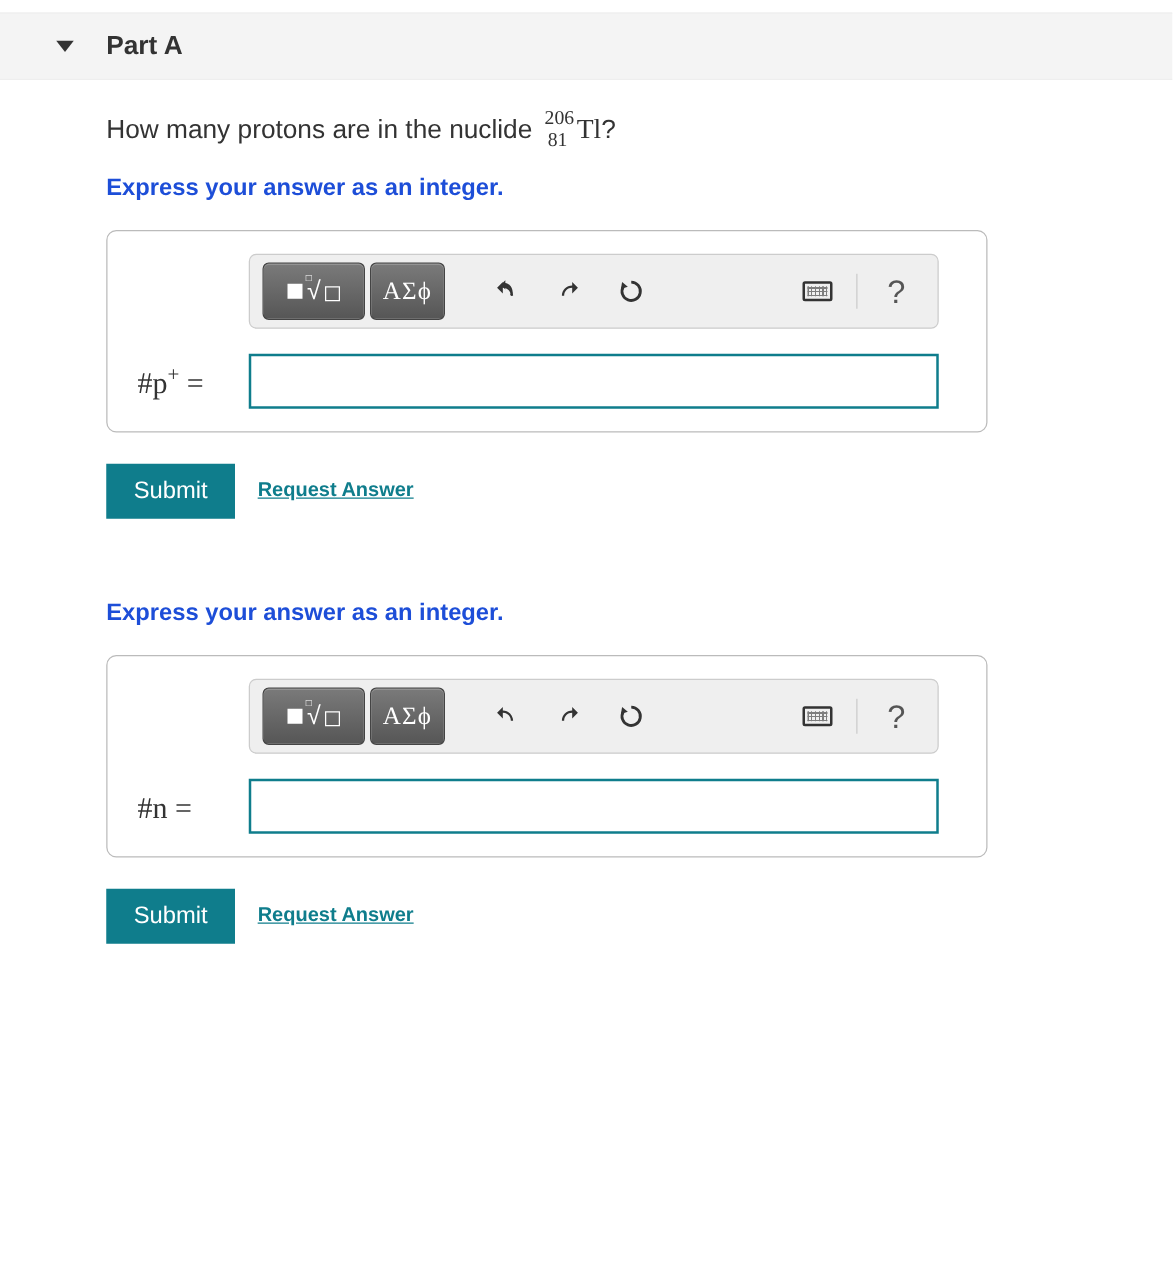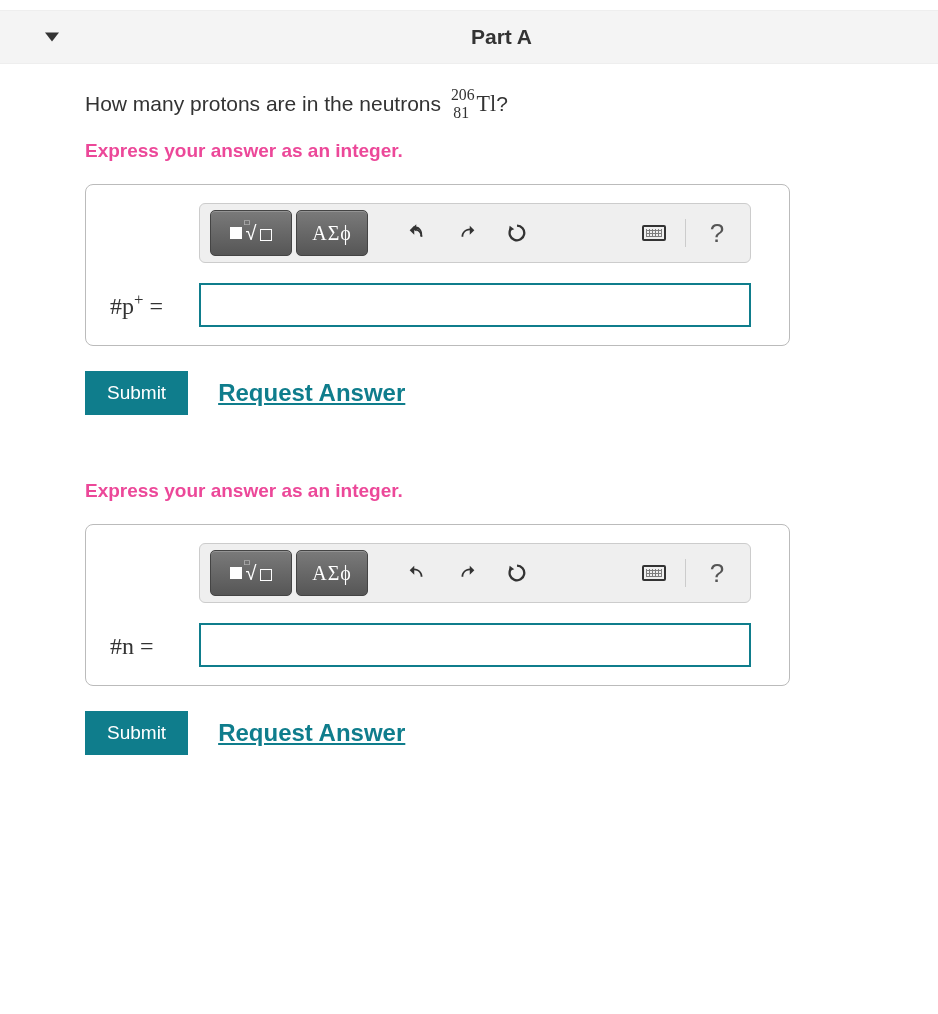--- a/index.html
+++ b/index.html
@@ -12,21 +12,20 @@
     margin-bottom: 40px;
   }
   .part-header {
     background: #f4f4f4;
     padding: 14px 20px 14px 45px;
     display: flex;
     align-items: center;
     position: relative;
     border-top: 1px solid #eee;
     border-bottom: 1px solid #eee;
-    justify-content: center;
   }
   .part-header .caret {
     position: absolute;
     left: 45px;
     top: 50%;
     transform: translateY(-50%);
     width: 0; height: 0;
     border-left: 7px solid transparent;
     border-right: 7px solid transparent;
     border-top: 9px solid #333;
@@ -53,21 +52,21 @@
     font-family: "Times New Roman", serif;
     margin-left: 2px;
     line-height: 1;
   }
   .nuclide .mass { position: relative; top: -0.7em; font-size: 0.75em; right: -2px; font-family: Liberation Serif, serif; }
   .nuclide .atomic { position: relative; top: 0.45em; font-size: 0.75em; margin-left: -1.55em; }
   .nuclide .elem { font-size: 1.05em; margin-left: 0.1em; }
   .instruction {
     font-weight: bold;
     font-size: 19px;
-    color: #ec4899;
+    color: #1d4ed8;
     margin-bottom: 22px;
   }
   .answer-box {
     border: 1px solid #bbb;
     border-radius: 8px;
     padding: 18px;
     width: 705px;
     margin-bottom: 25px;
   }
   .toolbar {
@@ -92,21 +91,21 @@
   }
   .tb-dark {
     background: linear-gradient(#7a7a7a, #565656);
     border: 1px solid #444;
     color: #fff;
     font-size: 20px;
     padding: 0 10px;
     box-shadow: inset 0 1px 0 rgba(255,255,255,0.2);
   }
   .tb-math { width: 82px; gap: 4px; }
-  .tb-greek { width: 72px; letter-spacing: 1px; font-family: "Times New Roman", serif; }
+  .tb-greek { width: 60px; letter-spacing: 1px; font-family: "Times New Roman", serif; }
   .tb-icon {
     width: 46px;
     font-size: 22px;
     color: #333;
   }
   .tb-sep {
     width: 1px;
     height: 28px;
     background: #ccc;
     margin: 0 4px;
@@ -133,34 +132,34 @@
     flex: 0 0 552px;
     height: 44px;
     border: 2px solid #0f7d8c;
     background: #fff;
     padding: 4px 8px;
     font-size: 18px;
   }
   .actions {
     display: flex;
     align-items: center;
-    gap: 30px;
+    gap: 18px;
   }
   .submit-btn {
     background: #0f7d8c;
     color: #fff;
     border: none;
     font-size: 19px;
     padding: 11px 22px;
     cursor: pointer;
   }
   .request-link {
     color: #0f7d8c;
     font-weight: bold;
-    font-size: 24px;
+    font-size: 16px;
     text-decoration: underline;
     cursor: pointer;
   }
   .kbd-icon {
     width: 24px; height: 16px;
     border: 2px solid #333;
     border-radius: 2px;
     position: relative;
   }
   .kbd-icon::before {
@@ -175,21 +174,21 @@
 </head>
 <body>
 
 <div class="part">
   <div class="part-header">
     <span class="caret"></span>
     <span class="part-title">Part A</span>
   </div>
   <div class="part-body">
     <p class="question">
-      <span>How many protons are in the neutrons </span>
+      <span>How many protons are in the nuclide </span>
       <span class="nuclide">
         <span class="mass">206</span>
         <span class="atomic">81</span>
         <span class="elem">Tl</span>
       </span><span>?</span>
     </p>
     <p class="instruction">Express your answer as an integer.</p>
 
     <div class="answer-box">
       <div class="toolbar">

